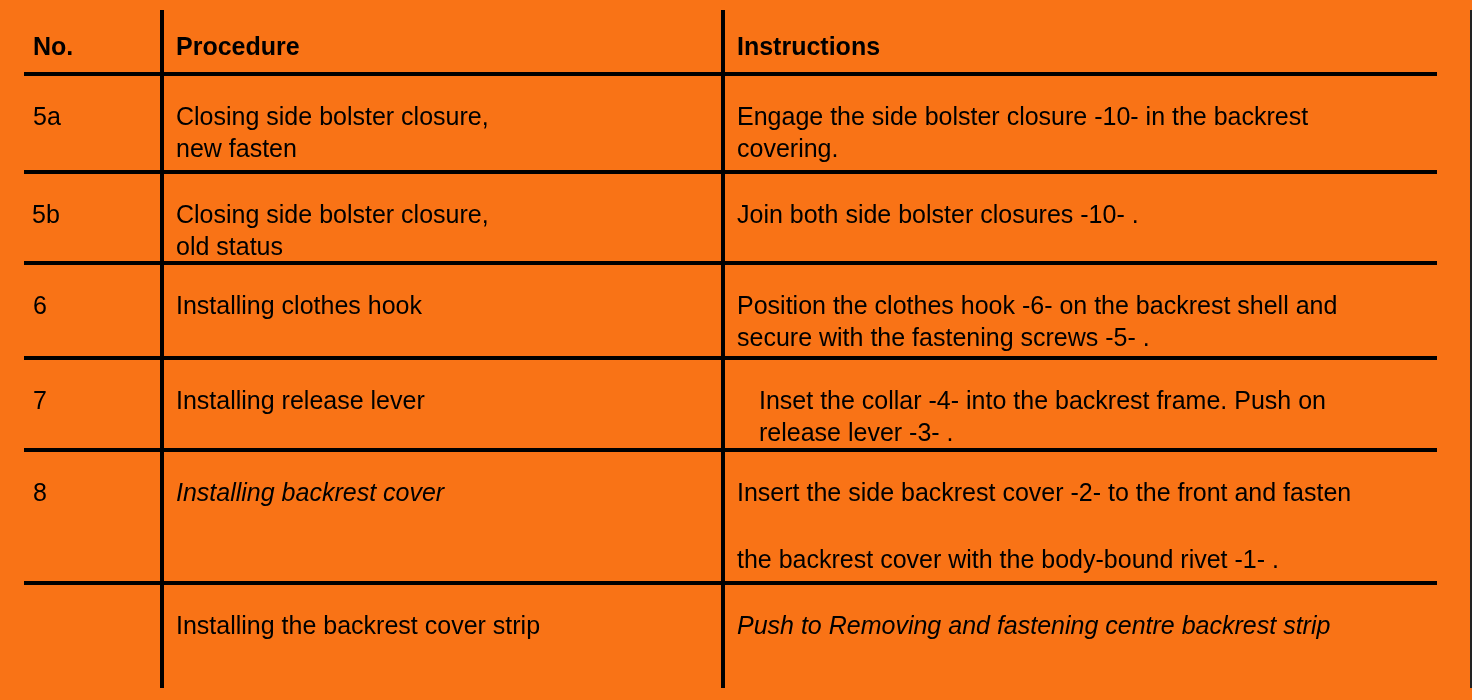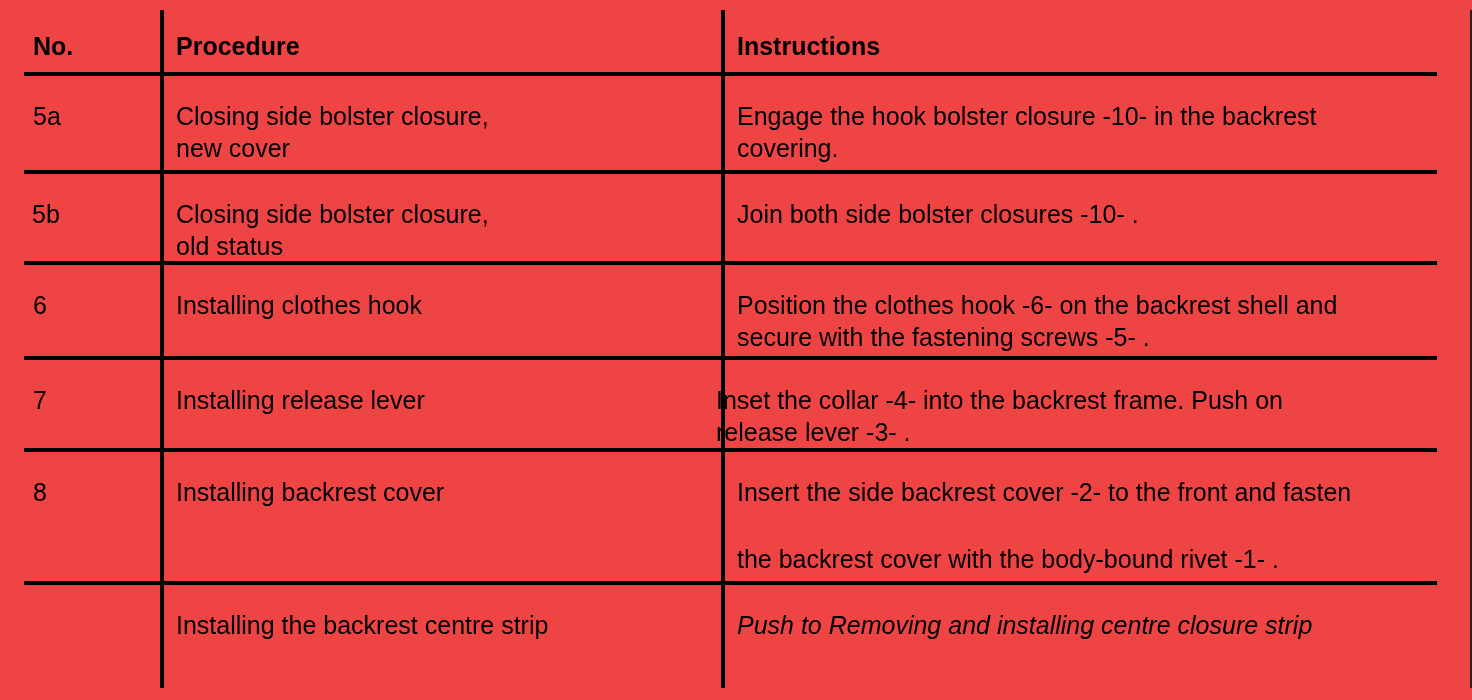--- a/index.html
+++ b/index.html
@@ -1,17 +1,17 @@
 <!DOCTYPE html>
 <html><head>
 <meta charset="utf-8">
 <style>
   html,body{margin:0;padding:0;background:#ffffff;}
   .page{
-    position:relative;width:1472px;height:700px;background:#ef4444;
+    position:relative;width:1472px;height:700px;background:#f97316;
     font-family:"Liberation Sans",sans-serif;color:#000000;overflow:hidden;
   }
   
   .vline{position:absolute;top:10px;height:678px;width:4px;background:#000000;}
   .vline.edge{left:1470px;width:2px;background:#222222;}
   .hline{position:absolute;left:24px;width:1413px;height:4px;background:#000000;}
   
   .head{position:absolute;top:32px;font-size:25px;font-weight:bold;white-space:nowrap;}
   
   .row{position:absolute;left:0;width:1472px;}
@@ -41,24 +41,24 @@
   <div class="head" style="left:176px">Procedure</div>
   <div class="head" style="left:737px">Instructions</div>
 
   <div id="rows">
       <div class="row" style="top: 76px; height: 94px;">
         <div class="cell" style="left: 33px;">
           <div class="line">5a</div>
         </div>
         <div class="cell" style="left: 176px;">
           <div class="line">Closing side bolster closure,</div>
-          <div class="line">new cover</div>
+          <div class="line">new fasten</div>
         </div>
         <div class="cell" style="left: 737px;">
-          <div class="line"><span>Engage the hook bolster closure </span><span class="b">-10-</span><span> in the backrest</span></div>
+          <div class="line"><span>Engage the side bolster closure </span><span class="b">-10-</span><span> in the backrest</span></div>
           <div class="line"><span>covering.</span></div>
         </div>
       </div>
       <div class="row" style="top: 174px; height: 87px;">
         <div class="cell" style="left: 32px;">
           <div class="line">5b</div>
         </div>
         <div class="cell" style="left: 176px;">
           <div class="line">Closing side bolster closure,</div>
           <div class="line">old status</div>
@@ -79,42 +79,42 @@
           <div class="line"><span>secure with the fastening screws </span><span class="b">-5-</span><span> .</span></div>
         </div>
       </div>
       <div class="row" style="top: 360px; height: 88px;">
         <div class="cell" style="left: 33px;">
           <div class="line">7</div>
         </div>
         <div class="cell" style="left: 176px;">
           <div class="line">Installing release lever</div>
         </div>
-        <div class="cell" style="left: 716px;">
+        <div class="cell" style="left: 759px;">
           <div class="line"><span>Inset the collar </span><span class="b">-4-</span><span> into the backrest frame. Push on</span></div>
           <div class="line"><span>release lever </span><span class="b">-3-</span><span> .</span></div>
         </div>
       </div>
       <div class="row" style="top: 452px; height: 129px;">
         <div class="cell" style="left: 33px;">
           <div class="line">8</div>
         </div>
-        <div class="cell" style="left: 176px;">
+        <div class="cell" style="left: 176px; font-style: italic;">
           <div class="line">Installing backrest cover</div>
         </div>
         <div class="cell" style="left: 737px;">
           <div class="line"><span>Insert the side backrest cover </span><span class="b">-2-</span><span> to the front and fasten</span></div>
           <div class="line blank"></div>
           <div class="line"><span>the backrest cover with the body-bound rivet </span><span class="b">-1-</span><span> .</span></div>
         </div>
       </div>
       <div class="row" style="top: 585px; height: 115px;">
         <div class="cell" style="left: 33px;"></div>
         <div class="cell" style="left: 176px;">
-          <div class="line">Installing the backrest centre strip</div>
+          <div class="line">Installing the backrest cover strip</div>
         </div>
         <div class="cell" style="left: 737px;">
-          <div class="line"><span class="i">Push to</span><span class="i"> Removing and installing centre closure strip</span></div>
+          <div class="line"><span class="i">Push to</span><span class="i"> Removing and fastening centre backrest strip</span></div>
         </div>
       </div>
     </div>
 
 </div>
 
 </body></html>

